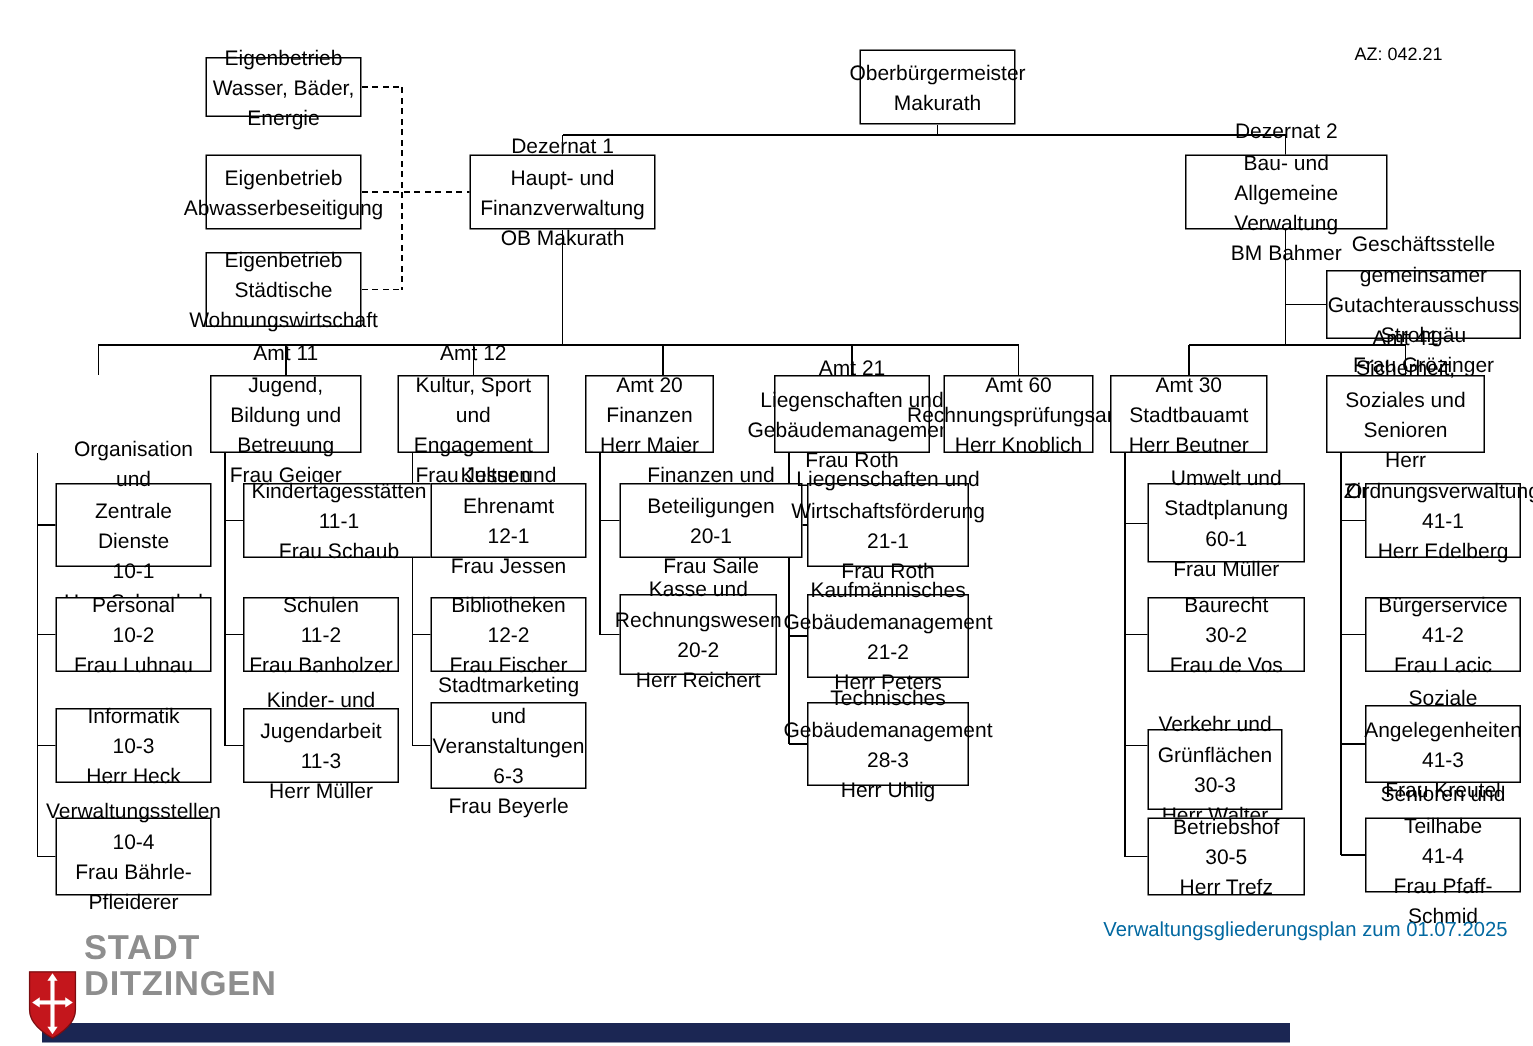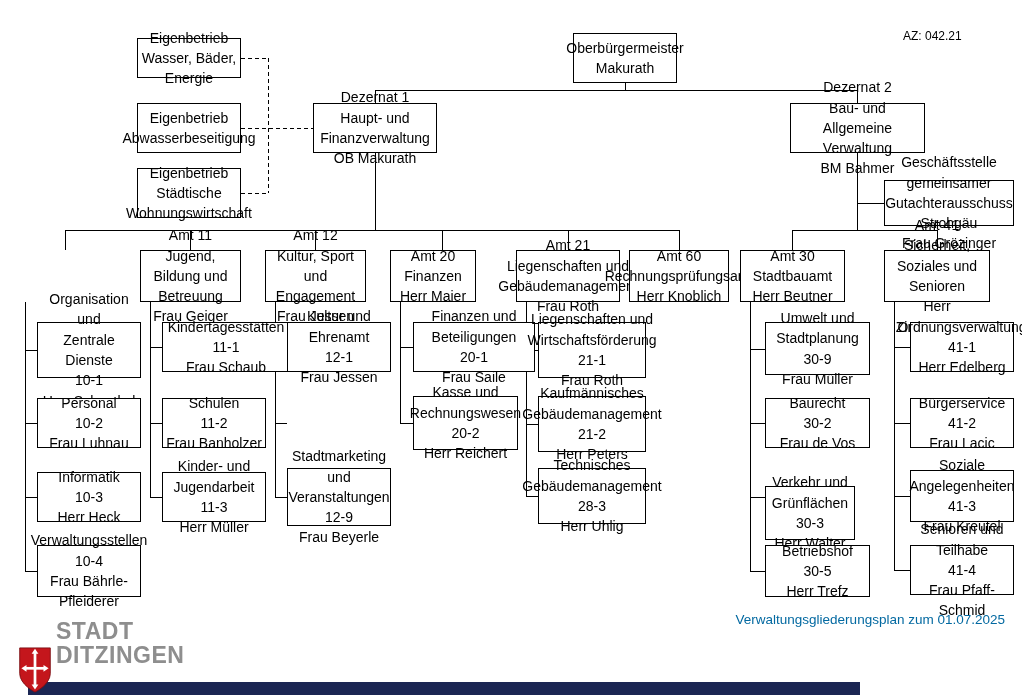--- a/index.html
+++ b/index.html
@@ -164,23 +164,26 @@
   <div class="box" style="left:162px;top:398px;width:104px;height:50px">Schulen
 11-2
 Frau Banholzer</div>
   <div class="box" style="left:162px;top:472px;width:104px;height:50px">Kinder- und Jugendarbeit
 11-3
 Herr Müller</div>
 
   <div class="box" style="left:287px;top:322px;width:104px;height:50px">Kultur und Ehrenamt
 12-1
 Frau Jessen</div>
+  <div class="box" style="left:287px;top:398px;width:104px;height:50px">Bibliotheken
+12-2
+Frau Fischer</div>
   <div class="box" style="left:287px;top:468px;width:104px;height:58px">Stadtmarketing und
 Veranstaltungen
-12-9
+6-3
 Frau Beyerle</div>
 
   <div class="box" style="left:413px;top:322px;width:122px;height:50px">Finanzen und Beteiligungen
 20-1
 Frau Saile</div>
   <div class="box" style="left:413px;top:396px;width:105px;height:54px">Kasse und
 Rechnungswesen
 20-2
 Herr Reichert</div>
 
@@ -191,21 +194,21 @@
   <div class="box" style="left:538px;top:396px;width:108px;height:56px">Kaufmännisches
 Gebäudemanagement
 21-2
 Herr Peters</div>
   <div class="box" style="left:538px;top:468px;width:108px;height:56px">Technisches
 Gebäudemanagement
 28-3
 Herr Uhlig</div>
 
   <div class="box" style="left:765px;top:322px;width:105px;height:53px">Umwelt und Stadtplanung
-30-9
+60-1
 Frau Müller</div>
   <div class="box" style="left:765px;top:398px;width:105px;height:50px">Baurecht
 30-2
 Frau de Vos</div>
   <div class="box" style="left:765px;top:486px;width:90px;height:54px">Verkehr und Grünflächen
 30-3
 Herr Walter</div>
   <div class="box" style="left:765px;top:545px;width:105px;height:52px">Betriebshof
 30-5
 Herr Trefz</div>

